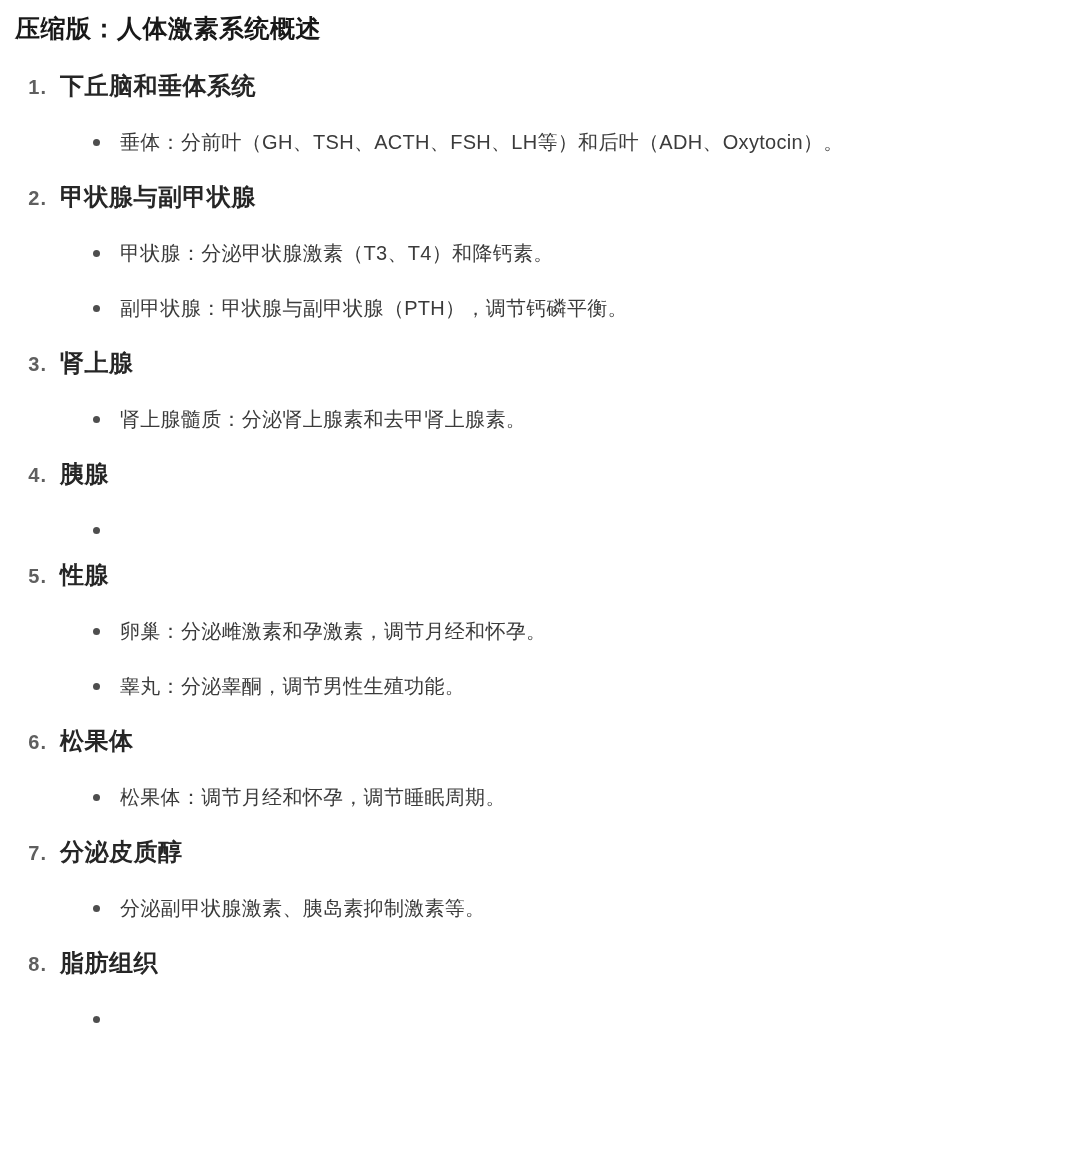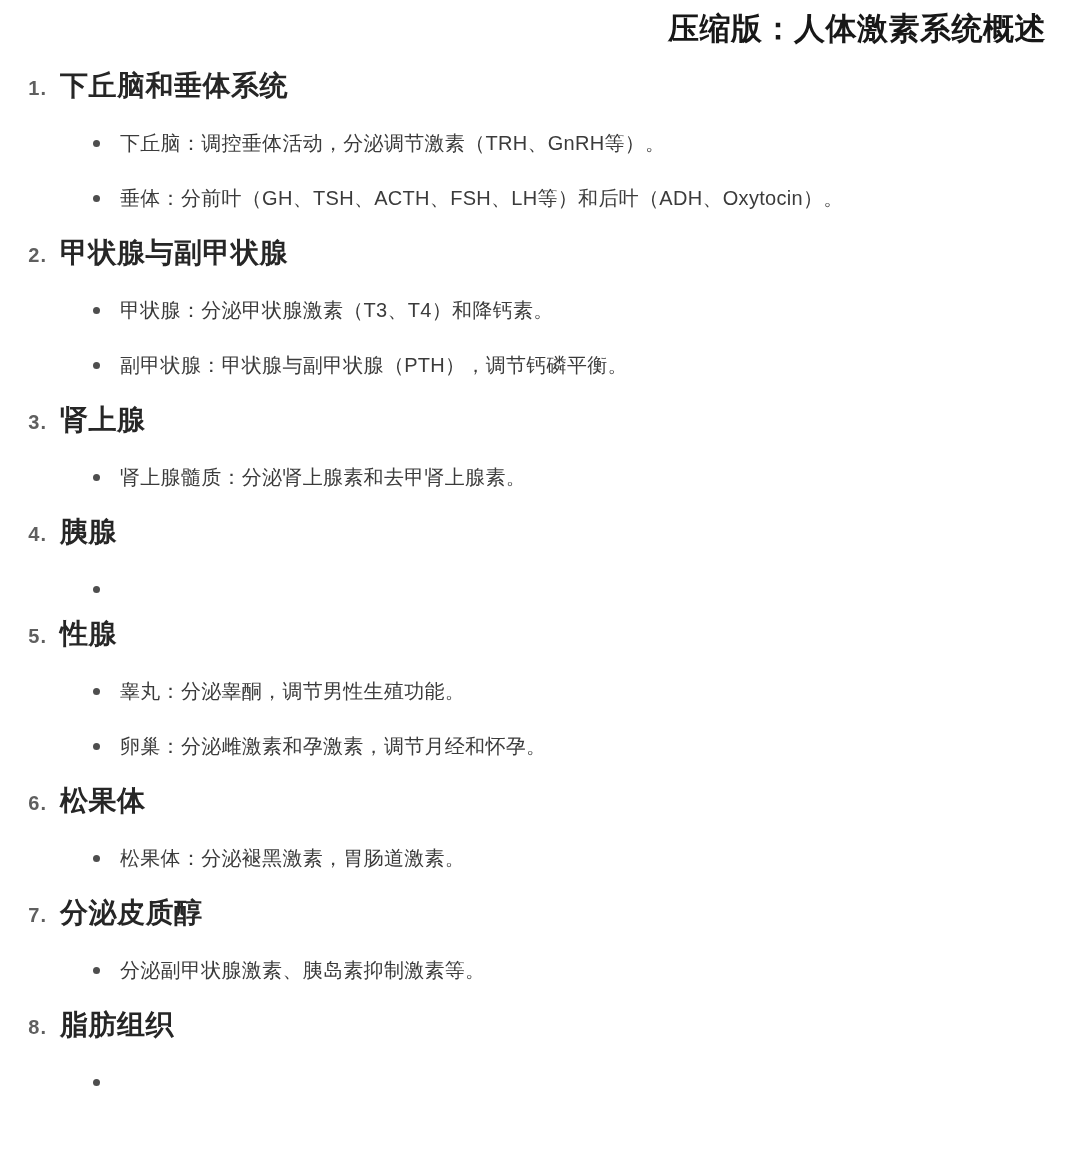--- a/index.html
+++ b/index.html
@@ -11,27 +11,26 @@
     width: 1066px;
     height: 1153px;
     font-family: "Liberation Sans", sans-serif;
     color: #3b3b3b;
     overflow: hidden;
   }
   .doc {
     padding: 11px 20px 0 15px;
   }
   .page-title {
-    font-size: 31px;
+    font-size: 25px;
     line-height: 35px;
     font-weight: 700;
     color: #181818;
     margin: 0 0 26px 0;
     letter-spacing: 0.5px;
-    text-align: right;
   }
   .sections {
     margin: 0;
     padding: 0;
     list-style: none;
   }
   .section {
     margin: 0;
     padding: 0;
   }
@@ -44,21 +43,21 @@
     flex: 0 0 32px;
     text-align: right;
     font-size: 20px;
     line-height: 28px;
     font-weight: 700;
     color: #5f5f5f;
     letter-spacing: 1px;
   }
   .section-heading {
     margin: 0 0 0 13px;
-    font-size: 28px;
+    font-size: 24px;
     line-height: 28px;
     font-weight: 700;
     color: #262626;
     letter-spacing: 0.5px;
   }
   .bullets {
     margin: 0;
     padding: 0;
     list-style: none;
   }
@@ -88,24 +87,20 @@
 
 <main class="doc">
   <h1 class="page-title">压缩版：人体激素系统概述</h1>
   <ol class="sections" id="sections">
   <li class="section">
     <div class="section-head">
       <span class="section-number">1.</span>
       <h2 class="section-heading">下丘脑和垂体系统</h2>
     </div>
     <ul class="bullets">
-  <li class="bullet">
-    <span class="bullet-dot"></span>
-    <span class="bullet-text">下丘脑：调控垂体活动，分泌调节激素（TRH、GnRH等）。</span>
-  </li>
 
   <li class="bullet">
     <span class="bullet-dot"></span>
     <span class="bullet-text">垂体：分前叶（GH、TSH、ACTH、FSH、LH等）和后叶（ADH、Oxytocin）。</span>
   </li>
 </ul>
   </li>
 
   <li class="section">
     <div class="section-head">
@@ -152,39 +147,39 @@
   </li>
 
   <li class="section">
     <div class="section-head">
       <span class="section-number">5.</span>
       <h2 class="section-heading">性腺</h2>
     </div>
     <ul class="bullets">
   <li class="bullet">
     <span class="bullet-dot"></span>
+    <span class="bullet-text">卵巢：分泌雌激素和孕激素，调节月经和怀孕。</span>
+  </li>
+
+  <li class="bullet">
+    <span class="bullet-dot"></span>
     <span class="bullet-text">睾丸：分泌睾酮，调节男性生殖功能。</span>
-  </li>
-
-  <li class="bullet">
-    <span class="bullet-dot"></span>
-    <span class="bullet-text">卵巢：分泌雌激素和孕激素，调节月经和怀孕。</span>
   </li>
 </ul>
   </li>
 
   <li class="section">
     <div class="section-head">
       <span class="section-number">6.</span>
       <h2 class="section-heading">松果体</h2>
     </div>
     <ul class="bullets">
   <li class="bullet">
     <span class="bullet-dot"></span>
-    <span class="bullet-text">松果体：分泌褪黑激素，胃肠道激素。</span>
+    <span class="bullet-text">松果体：调节月经和怀孕，调节睡眠周期。</span>
   </li>
 </ul>
   </li>
 
   <li class="section">
     <div class="section-head">
       <span class="section-number">7.</span>
       <h2 class="section-heading">分泌皮质醇</h2>
     </div>
     <ul class="bullets">

